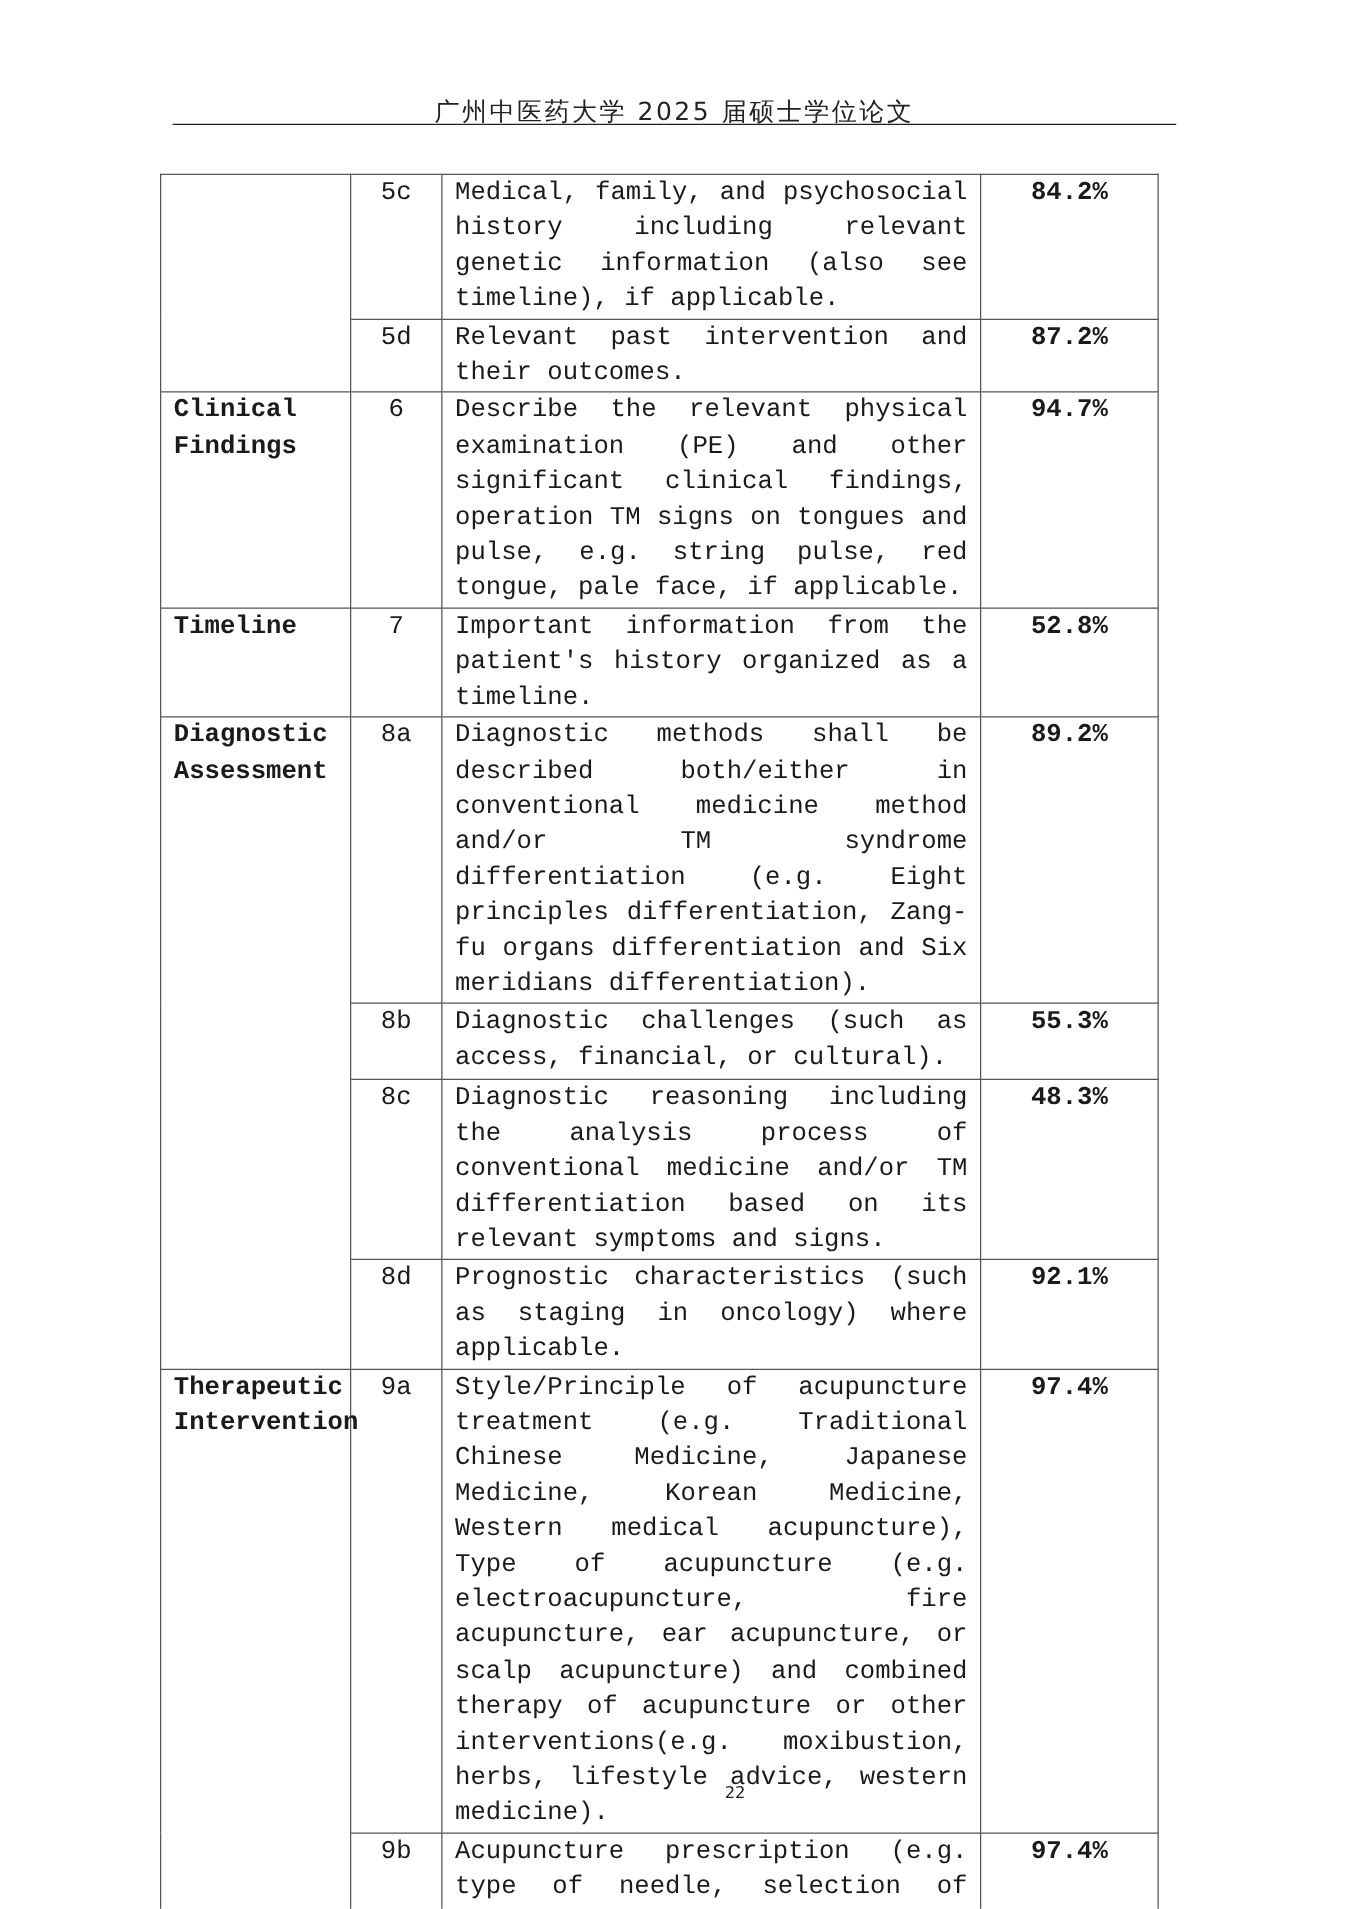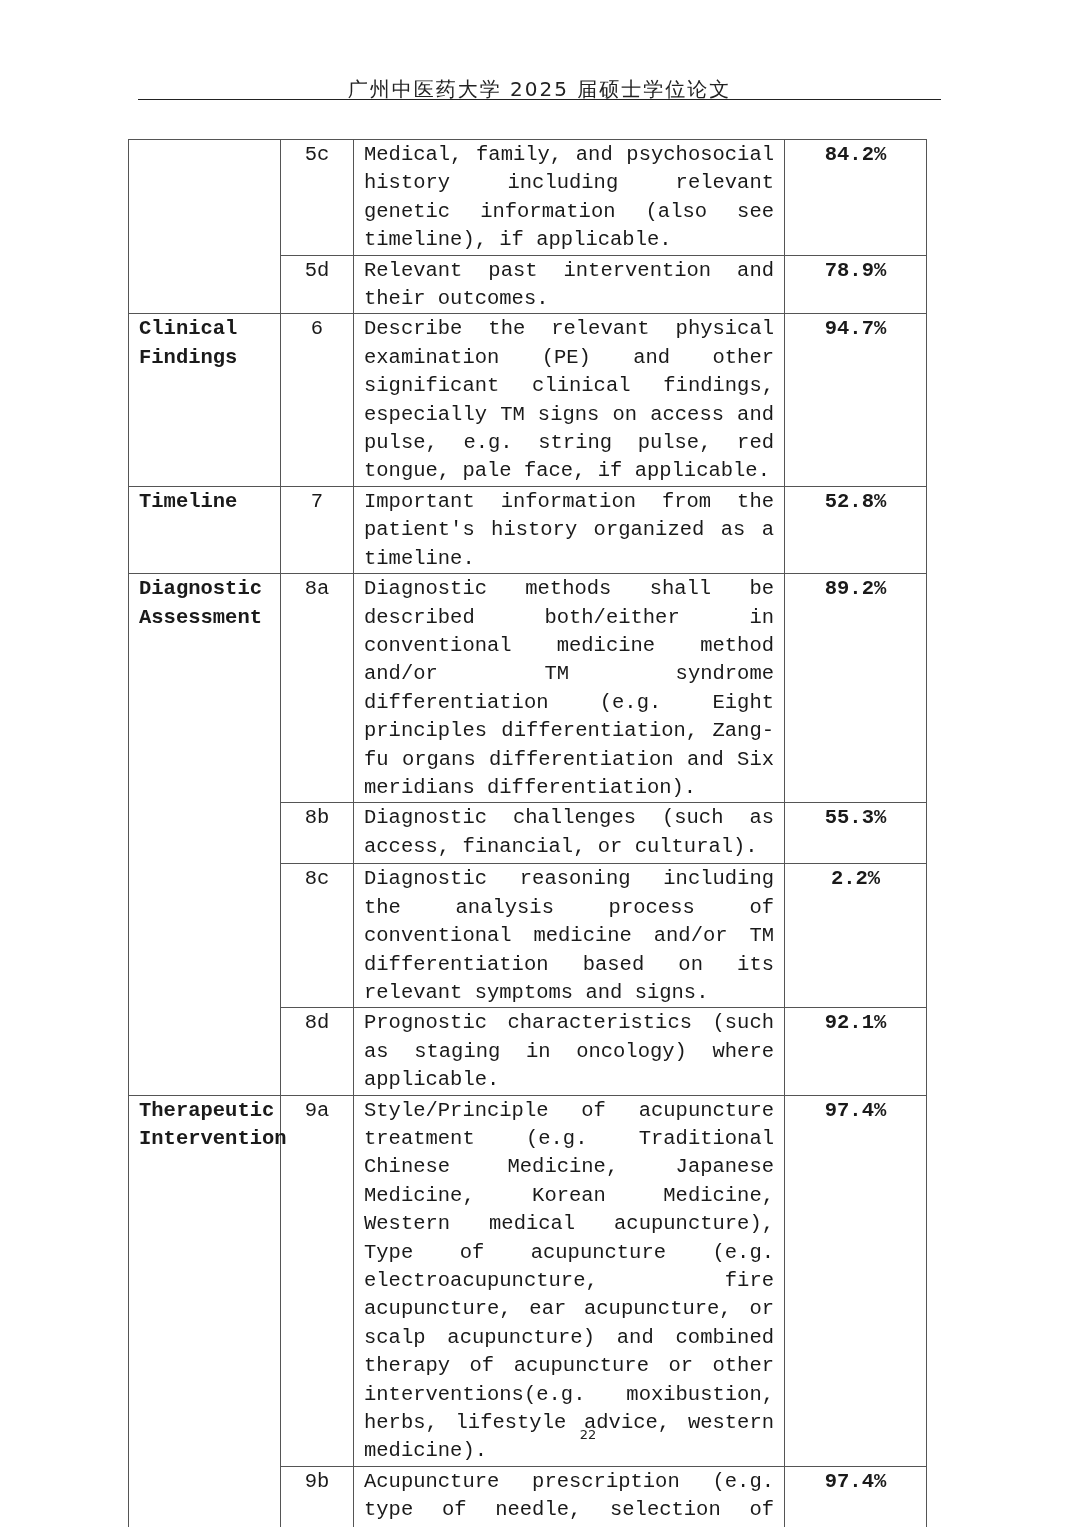--- a/index.html
+++ b/index.html
@@ -41,26 +41,26 @@
   <tbody>
     <tr style="height:85px">
       <td class="topic" rowspan="2"></td>
       <td class="num">5c</td>
       <td class="desc">Medical, family, and psychosocial history including relevant genetic information (also see timeline), if applicable.</td>
       <td class="pct">84.2%</td>
     </tr>
     <tr style="height:58px">
       <td class="num">5d</td>
       <td class="desc">Relevant past intervention and their outcomes.</td>
-      <td class="pct">78.9%</td>
+      <td class="pct">87.2%</td>
     </tr>
     <tr style="height:143px">
       <td class="topic">Clinical Findings</td>
       <td class="num">6</td>
-      <td class="desc">Describe the relevant physical examination (PE) and other significant clinical findings, especially TM signs on access and pulse, e.g. string pulse, red tongue, pale face, if applicable.</td>
+      <td class="desc">Describe the relevant physical examination (PE) and other significant clinical findings, operation TM signs on tongues and pulse, e.g. string pulse, red tongue, pale face, if applicable.</td>
       <td class="pct">94.7%</td>
     </tr>
     <tr style="height:58px">
       <td class="topic">Timeline</td>
       <td class="num">7</td>
       <td class="desc">Important information from the patient's history organized as a timeline.</td>
       <td class="pct">52.8%</td>
     </tr>
     <tr style="height:169px">
       <td class="topic" rowspan="4">Diagnostic Assessment</td>
@@ -69,21 +69,21 @@
       <td class="pct">89.2%</td>
     </tr>
     <tr style="height:61px">
       <td class="num">8b</td>
       <td class="desc">Diagnostic challenges (such as access, financial, or cultural).</td>
       <td class="pct">55.3%</td>
     </tr>
     <tr style="height:115px">
       <td class="num">8c</td>
       <td class="desc">Diagnostic reasoning including the analysis process of conventional medicine and/or TM differentiation based on its relevant symptoms and signs.</td>
-      <td class="pct">2.2%</td>
+      <td class="pct">48.3%</td>
     </tr>
     <tr style="height:57px">
       <td class="num">8d</td>
       <td class="desc">Prognostic characteristics (such as staging in oncology) where applicable.</td>
       <td class="pct">92.1%</td>
     </tr>
     <tr style="height:256px">
       <td class="topic" rowspan="2">Therapeutic Intervention</td>
       <td class="num">9a</td>
       <td class="desc">Style/Principle of acupuncture treatment (e.g. Traditional Chinese Medicine, Japanese Medicine, Korean Medicine, Western medical acupuncture), Type of acupuncture (e.g. electroacupuncture, fire acupuncture, ear acupuncture, or scalp acupuncture) and combined therapy of acupuncture or other interventions(e.g. moxibustion, herbs, lifestyle advice, western medicine).</td>

